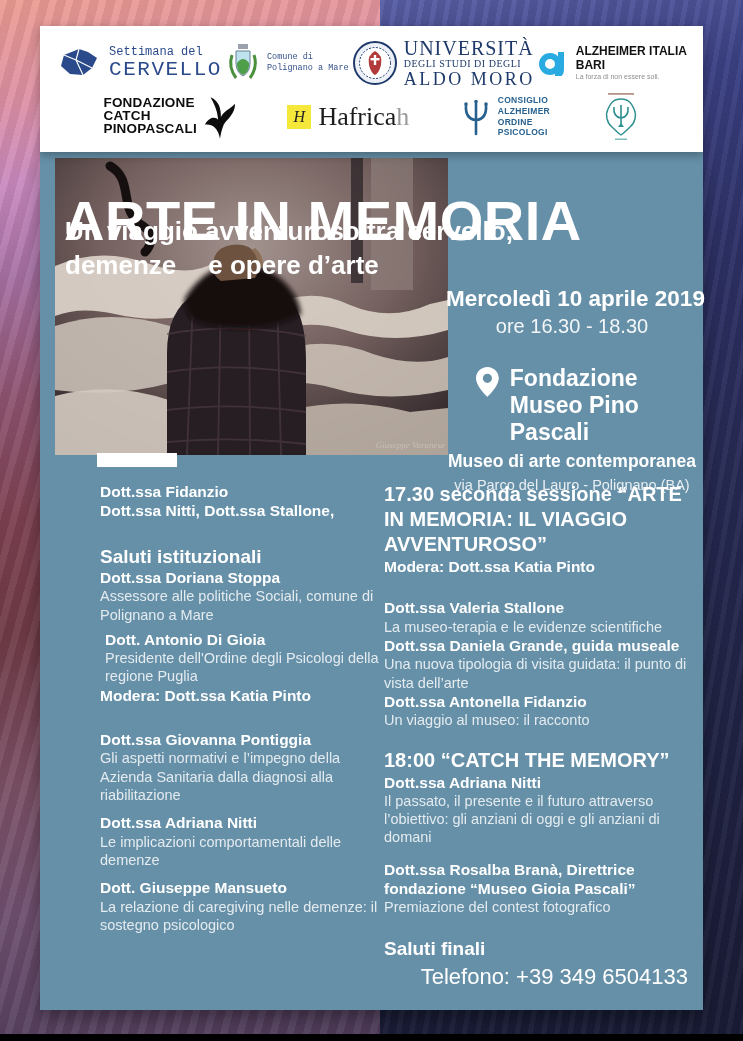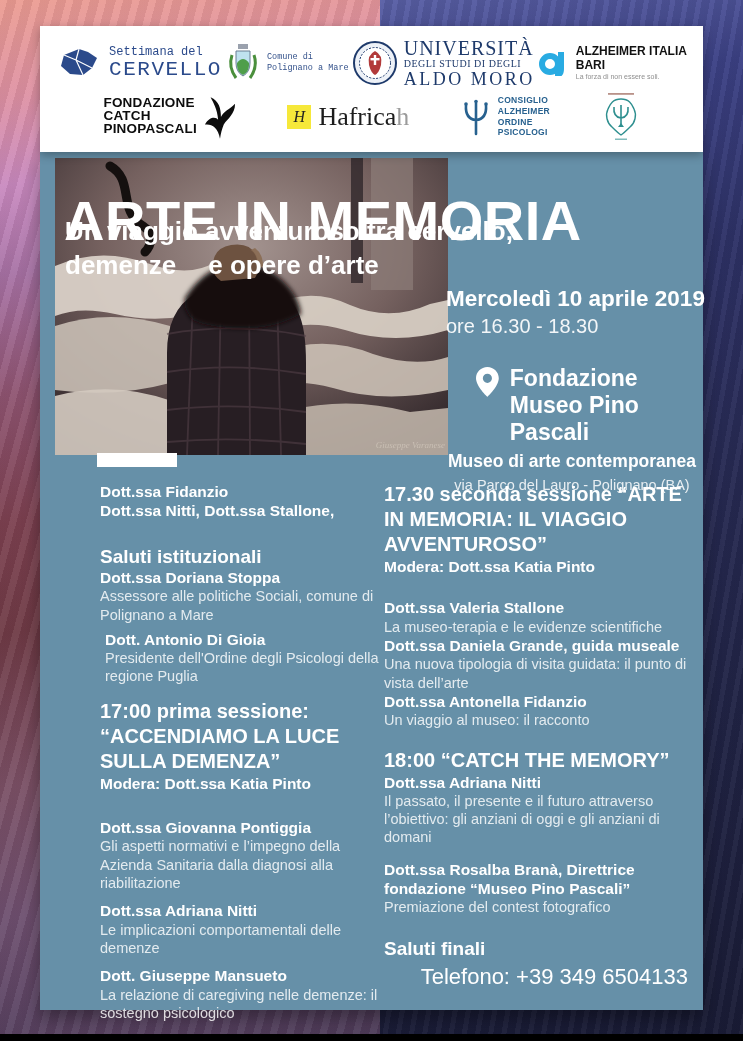--- a/index.html
+++ b/index.html
@@ -42,21 +42,21 @@
     box-shadow:0 8px 16px rgba(0,0,0,.35);z-index:4;}
   .photo{position:absolute;left:15px;top:6px;width:393px;height:297px;z-index:1;}
   .photo-tab{position:absolute;left:57px;top:301px;width:80px;height:14px;background:#fff;z-index:1;}
   .title{position:absolute;left:24px;top:2px;color:#fff;font-size:56px;font-weight:700;
     letter-spacing:.5px;line-height:1.05;white-space:nowrap;z-index:3;}
   .subtitle{position:absolute;left:25px;top:63px;color:#fff;font-size:26px;font-weight:600;
     line-height:1.3;z-index:3;white-space:nowrap;}
   .sub-gap{display:inline-block;width:32px;}
   .event{position:absolute;left:406px;top:134px;width:252px;color:#fff;z-index:3;}
   .ev-date{font-size:22.5px;font-weight:700;text-align:right;white-space:nowrap;}
-  .ev-time{font-size:20px;font-weight:400;opacity:.92;text-align:left;margin-top:3px;}
+  .ev-time{font-size:20px;font-weight:400;opacity:.92;text-align:center;margin-top:3px;}
   .venue{display:flex;gap:11px;margin-top:27px;padding-left:30px;align-items:flex-start;}
   .venue-name{font-size:23px;font-weight:700;line-height:1.18;}
   .ev-sub{font-size:17.5px;font-weight:700;text-align:center;margin-top:5px;}
   .ev-addr{font-size:14.5px;font-weight:400;opacity:.85;text-align:center;margin-top:5px;}
   
   .col{position:absolute;top:330px;color:#fff;z-index:3;}
   .col-left{left:60px;width:294px;}
   .col-right{left:344px;width:312px;}
   .sec-title{font-size:19px;font-weight:700;line-height:1.22;}
   .sec-title-lg{font-size:20px;font-weight:700;line-height:1.25;}
@@ -236,25 +236,20 @@
     <div class="col col-left">
       <div class="bold-line">Dott.ssa Fidanzio</div>
       <div class="bold-line">Dott.ssa Nitti, Dott.ssa Stallone,</div>
 
       <div class="sec-title mt-a">Saluti istituzionali</div>
       <div class="bold-line">Dott.ssa Doriana Stoppa</div>
       <div class="light">Assessore alle politiche Sociali, comune di Polignano a Mare</div>
       <div class="bold-line indent" style="margin-top:6px">Dott. Antonio Di Gioia</div>
       <div class="light indent">Presidente dell'Ordine degli Psicologi della regione Puglia</div>
 
-      <div class="sec-title-lg mt-b">
-        <div>17:00  prima sessione:</div>
-        <div>“ACCENDIAMO LA LUCE</div>
-        <div>SULLA DEMENZA”</div>
-      </div>
       <div class="bold-line">Modera: Dott.ssa Katia Pinto</div>
 
       <div class="mt-c">
         <div class="spk">
           <div class="bold-line">Dott.ssa Giovanna Pontiggia</div>
           <div class="light">Gli aspetti normativi e l’impegno della Azienda Sanitaria dalla diagnosi alla riabilitazione</div>
         </div>
         <div class="spk">
           <div class="bold-line">Dott.ssa Adriana Nitti</div>
           <div class="light">Le implicazioni comportamentali delle demenze</div>
@@ -282,21 +277,21 @@
         <div>
           <div class="bold-line">Dott.ssa Antonella Fidanzio</div>
           <div class="light">Un viaggio al museo: il racconto</div>
         </div>
       </div>
 
       <div class="sec-title-lg mt-e">18:00 “CATCH THE MEMORY”</div>
       <div class="bold-line">Dott.ssa  Adriana Nitti</div>
       <div class="light">Il passato, il presente e il futuro attraverso l’obiettivo: gli anziani di oggi e gli anziani di domani</div>
 
-      <div class="bold-line mt-b">Dott.ssa Rosalba Branà, Direttrice fondazione “Museo Pino Pascali”</div>
+      <div class="bold-line mt-b">Dott.ssa Rosalba Branà, Direttrice fondazione “Museo Gioia Pascali”</div>
       <div class="light">Premiazione del contest fotografico</div>
 
       <div class="sec-title mt-f">Saluti finali</div>
     </div>
 
     <div class="phone">Telefono: +39 349 6504133</div>
   </div>
 </div>
 
 </body></html>

